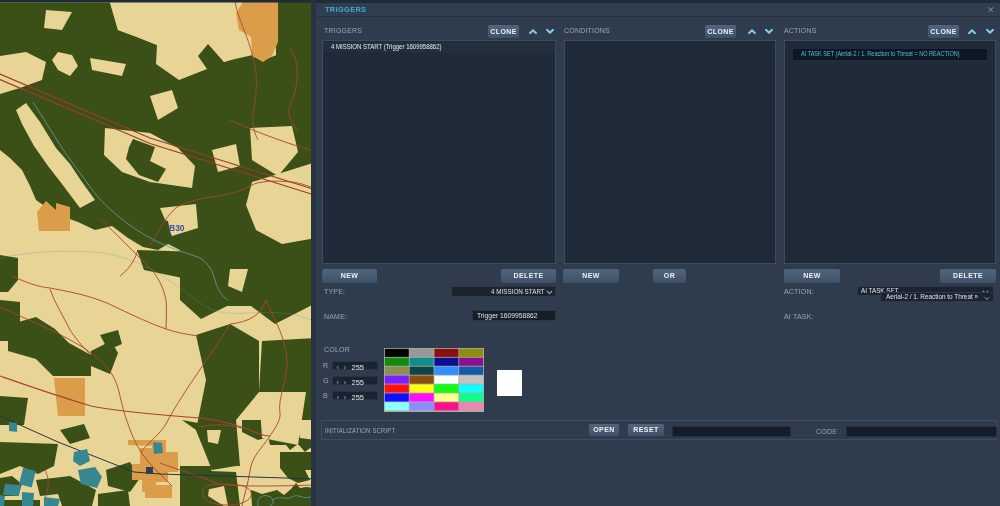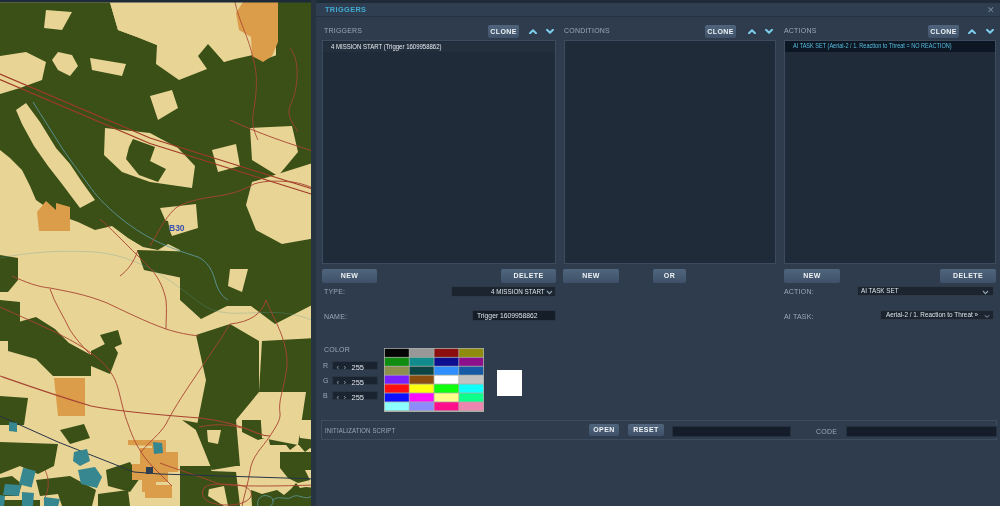--- a/index.html
+++ b/index.html
@@ -176,21 +176,21 @@
     </svg>
   <svg class="chev" style="left:670px;top:28.5px;" viewBox="0 0 8 5">
       <path d="M1,0.8 L4,3.8 L7,0.8" stroke="#7ccbe9" stroke-width="2" fill="none" stroke-linecap="round" stroke-linejoin="round"></path>
     </svg>
 
   <div class="list" style="left:6px;width:234px;">
     <div style="margin:1px 0 0 0;padding-left:8px;font-size:7.5px;color:#e6ebef;line-height:10px;background:#242f3e;"><span class="sq" style="transform:scaleX(0.8);">4 MISSION START (Trigger 1609958862)</span></div>
   </div>
   <div class="list" style="left:248px;width:212px;"></div>
   <div class="list" style="left:468px;width:212px;">
-    <div style="margin:0;padding-left:8px;font-size:7.5px;color:#56bfe0;line-height:10.5px;background:#0d1623;white-space:nowrap;overflow:hidden;"><span class="sq" style="transform:scaleX(0.74);">AI TASK SET (Aerial-2 / 1. Reaction to Threat = NO REACTION)</span></div>
+    <div style="margin:8px;padding-left:8px;font-size:7.5px;color:#56bfe0;line-height:10.5px;background:#0d1623;white-space:nowrap;overflow:hidden;"><span class="sq" style="transform:scaleX(0.74);">AI TASK SET (Aerial-2 / 1. Reaction to Threat = NO REACTION)</span></div>
   </div>
 
   <div class="btn" style="left:6px;top:269px;width:55px;height:14px;line-height:14px;">NEW</div>
   <div class="btn" style="left:185px;top:269px;width:55px;height:14px;line-height:14px;">DELETE</div>
   <div class="btn" style="left:247px;top:269px;width:56px;height:14px;line-height:14px;">NEW</div>
   <div class="btn" style="left:337px;top:269px;width:33px;height:14px;line-height:14px;">OR</div>
   <div class="btn" style="left:468px;top:269px;width:56px;height:14px;line-height:14px;">NEW</div>
   <div class="btn" style="left:624px;top:269px;width:56px;height:14px;line-height:14px;">DELETE</div>
 
   <div class="lbl" style="left:8px;top:288px;">TYPE:</div>
@@ -204,21 +204,21 @@
   <div class="drop" style="left:156px;top:309.5px;width:84px;height:11.5px;line-height:10px;padding-left:4px;background:#151d28;"><span class="sq" style="transform:scaleX(0.9);">Trigger 1609958862</span></div>
 
   <div class="lbl" style="left:468px;top:288px;">ACTION:</div>
   <div class="drop" style="left:541px;top:286px;width:137px;height:10px;line-height:8.5px;padding-left:3px;"><span class="sq">AI TASK SET</span>
     <svg style="position:absolute;right:4px;top:2.5px;" width="7" height="5" viewBox="0 0 7 5">
         <path d="M1,1 L3.5,3.6 L6,1" stroke="#93a5b4" stroke-width="1.1" fill="none"></path>
       </svg>
   </div>
 
   <div class="lbl" style="left:468px;top:312.5px;">AI TASK:</div>
-  <div class="drop" style="left:564px;top:310px;width:114px;height:10px;line-height:8.5px;padding-left:5px;font-size:7.5px;"><span class="sq" style="transform:scaleX(0.85);">Aerial-2 / 1. Reaction to Threat »</span>
+  <div class="drop" style="left:564px;top:292px;width:114px;height:10px;line-height:8.5px;padding-left:5px;font-size:7.5px;"><span class="sq" style="transform:scaleX(0.85);">Aerial-2 / 1. Reaction to Threat »</span>
     <svg style="position:absolute;right:3px;top:2.5px;" width="6" height="5" viewBox="0 0 7 5">
         <path d="M1,1 L3.5,3.6 L6,1" stroke="#93a5b4" stroke-width="1.1" fill="none"></path>
       </svg>
   </div>
 
   <div class="lbl" style="left:8px;top:346px;">COLOR</div>
   <div class="lbl" style="left:7px;top:361.5px;">R</div>
   <div class="lbl" style="left:7px;top:376.5px;">G</div>
   <div class="lbl" style="left:7px;top:391.5px;">B</div>
   <div class="spin" style="top:361px;">

